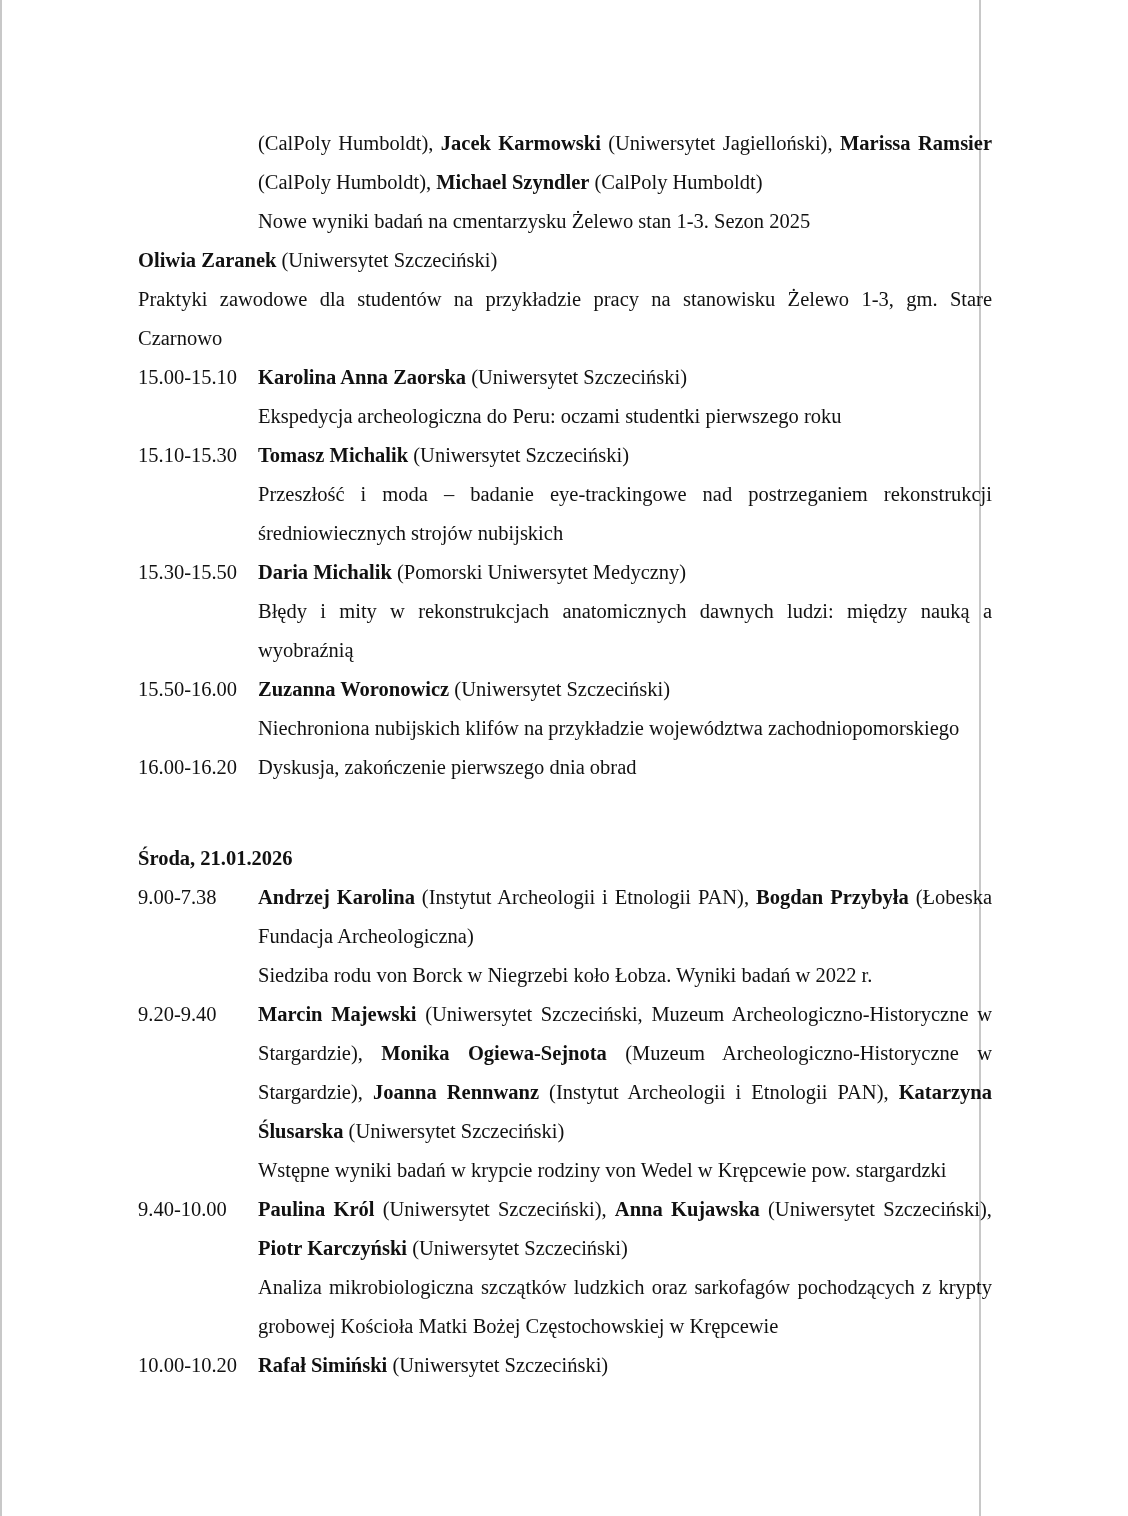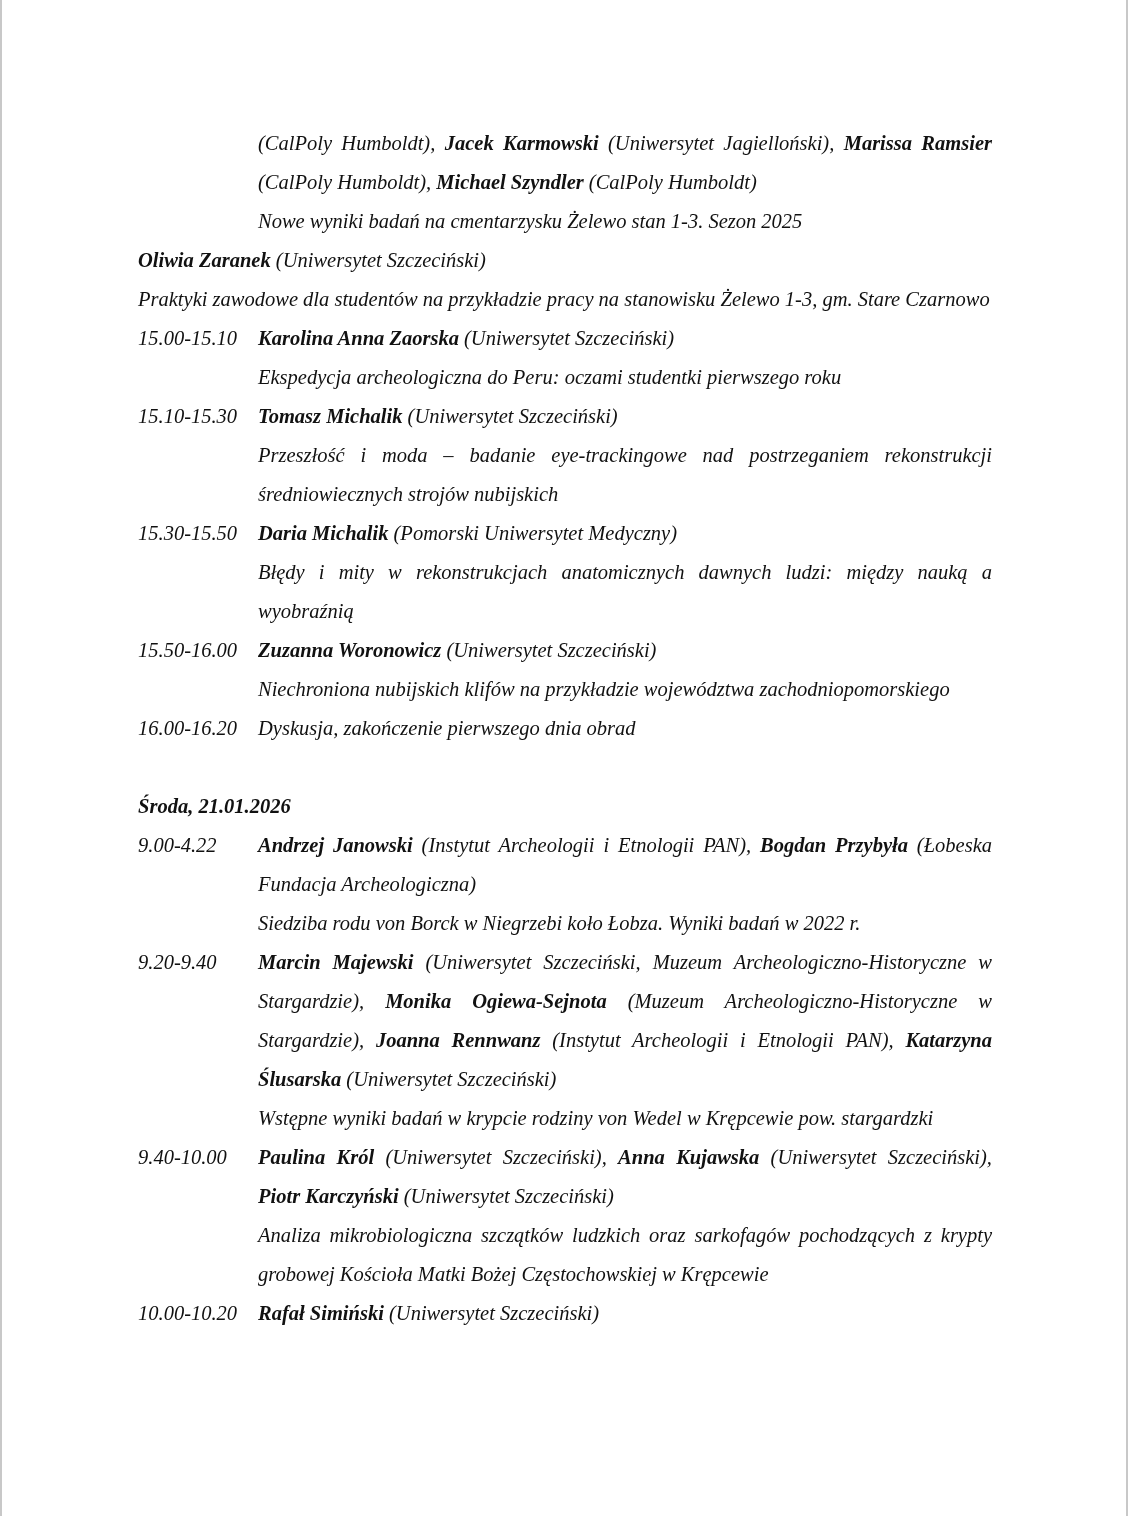--- a/index.html
+++ b/index.html
@@ -1,36 +1,35 @@
 <!DOCTYPE html>
 <html><head>
 <meta charset="utf-8">
 <style>
   html, body { margin: 0; padding: 0; background: #ffffff; }
   body { width: 1128px; height: 1516px; position: relative; overflow: hidden; }
   .page {
-    position: absolute; left: 0; top: 0; width: 1128px; height: 1516px;
+    position: absolute; left: 0; top: 0; width: 981px; height: 1516px;
     background: #ffffff;
     border-left: 2px solid #c8c8c8;
     border-right: 2px solid #c8c8c8;
     box-sizing: border-box;
-    font-style: italic;
   }
   .content {
     position: absolute; left: 136px; top: 124px; width: 854px;
     font-family: "Liberation Serif", serif;
     font-size: 20.5px; line-height: 39px; color: #111;
   }
   .row { display: flex; }
   .time { width: 120px; flex: 0 0 120px; white-space: nowrap; }
   .body { flex: 1 1 auto; }
   .para { text-align: justify; text-align-last: left; }
   .title { text-align: justify; text-align-last: left; }
   b { font-weight: bold; }
-  .day-heading { font-weight: bold; margin-top: 39px; }
+  .day-heading { font-weight: bold; margin-top: 52px; }
 </style>
 </head>
 <body>
 
 <div class="page">
   <div class="content">
 
     <div class="row">
       <div class="time"></div>
       <div class="body">
@@ -83,23 +82,23 @@
     <div class="row">
       <div class="time">16.00-16.20</div>
       <div class="body">
         <div>Dyskusja, zakończenie pierwszego dnia obrad</div>
       </div>
     </div>
 
     <div class="day-heading">Środa, 21.01.2026</div>
 
     <div class="row">
-      <div class="time">9.00-4.22</div>
+      <div class="time">9.00-7.38</div>
       <div class="body">
-        <div class="para"><b>Andrzej Janowski</b><span> (Instytut Archeologii i Etnologii PAN), </span><b>Bogdan Przybyła</b><span> (Łobeska Fundacja Archeologiczna)</span></div>
+        <div class="para"><b>Andrzej Karolina</b><span> (Instytut Archeologii i Etnologii PAN), </span><b>Bogdan Przybyła</b><span> (Łobeska Fundacja Archeologiczna)</span></div>
         <div class="title">Siedziba rodu von Borck w Niegrzebi koło Łobza. Wyniki badań w 2022 r.</div>
       </div>
     </div>
 
     <div class="row">
       <div class="time">9.20-9.40</div>
       <div class="body">
         <div class="para"><b>Marcin Majewski</b><span> (Uniwersytet Szczeciński, Muzeum Archeologiczno-Historyczne w Stargardzie), </span><b>Monika Ogiewa-Sejnota</b><span> (Muzeum Archeologiczno-Historyczne w Stargardzie), </span><b>Joanna Rennwanz</b><span> (Instytut Archeologii i Etnologii PAN), </span><b>Katarzyna Ślusarska</b><span> (Uniwersytet Szczeciński)</span></div>
         <div class="title">Wstępne wyniki badań w krypcie rodziny von Wedel w Krępcewie pow. stargardzki</div>
       </div>

